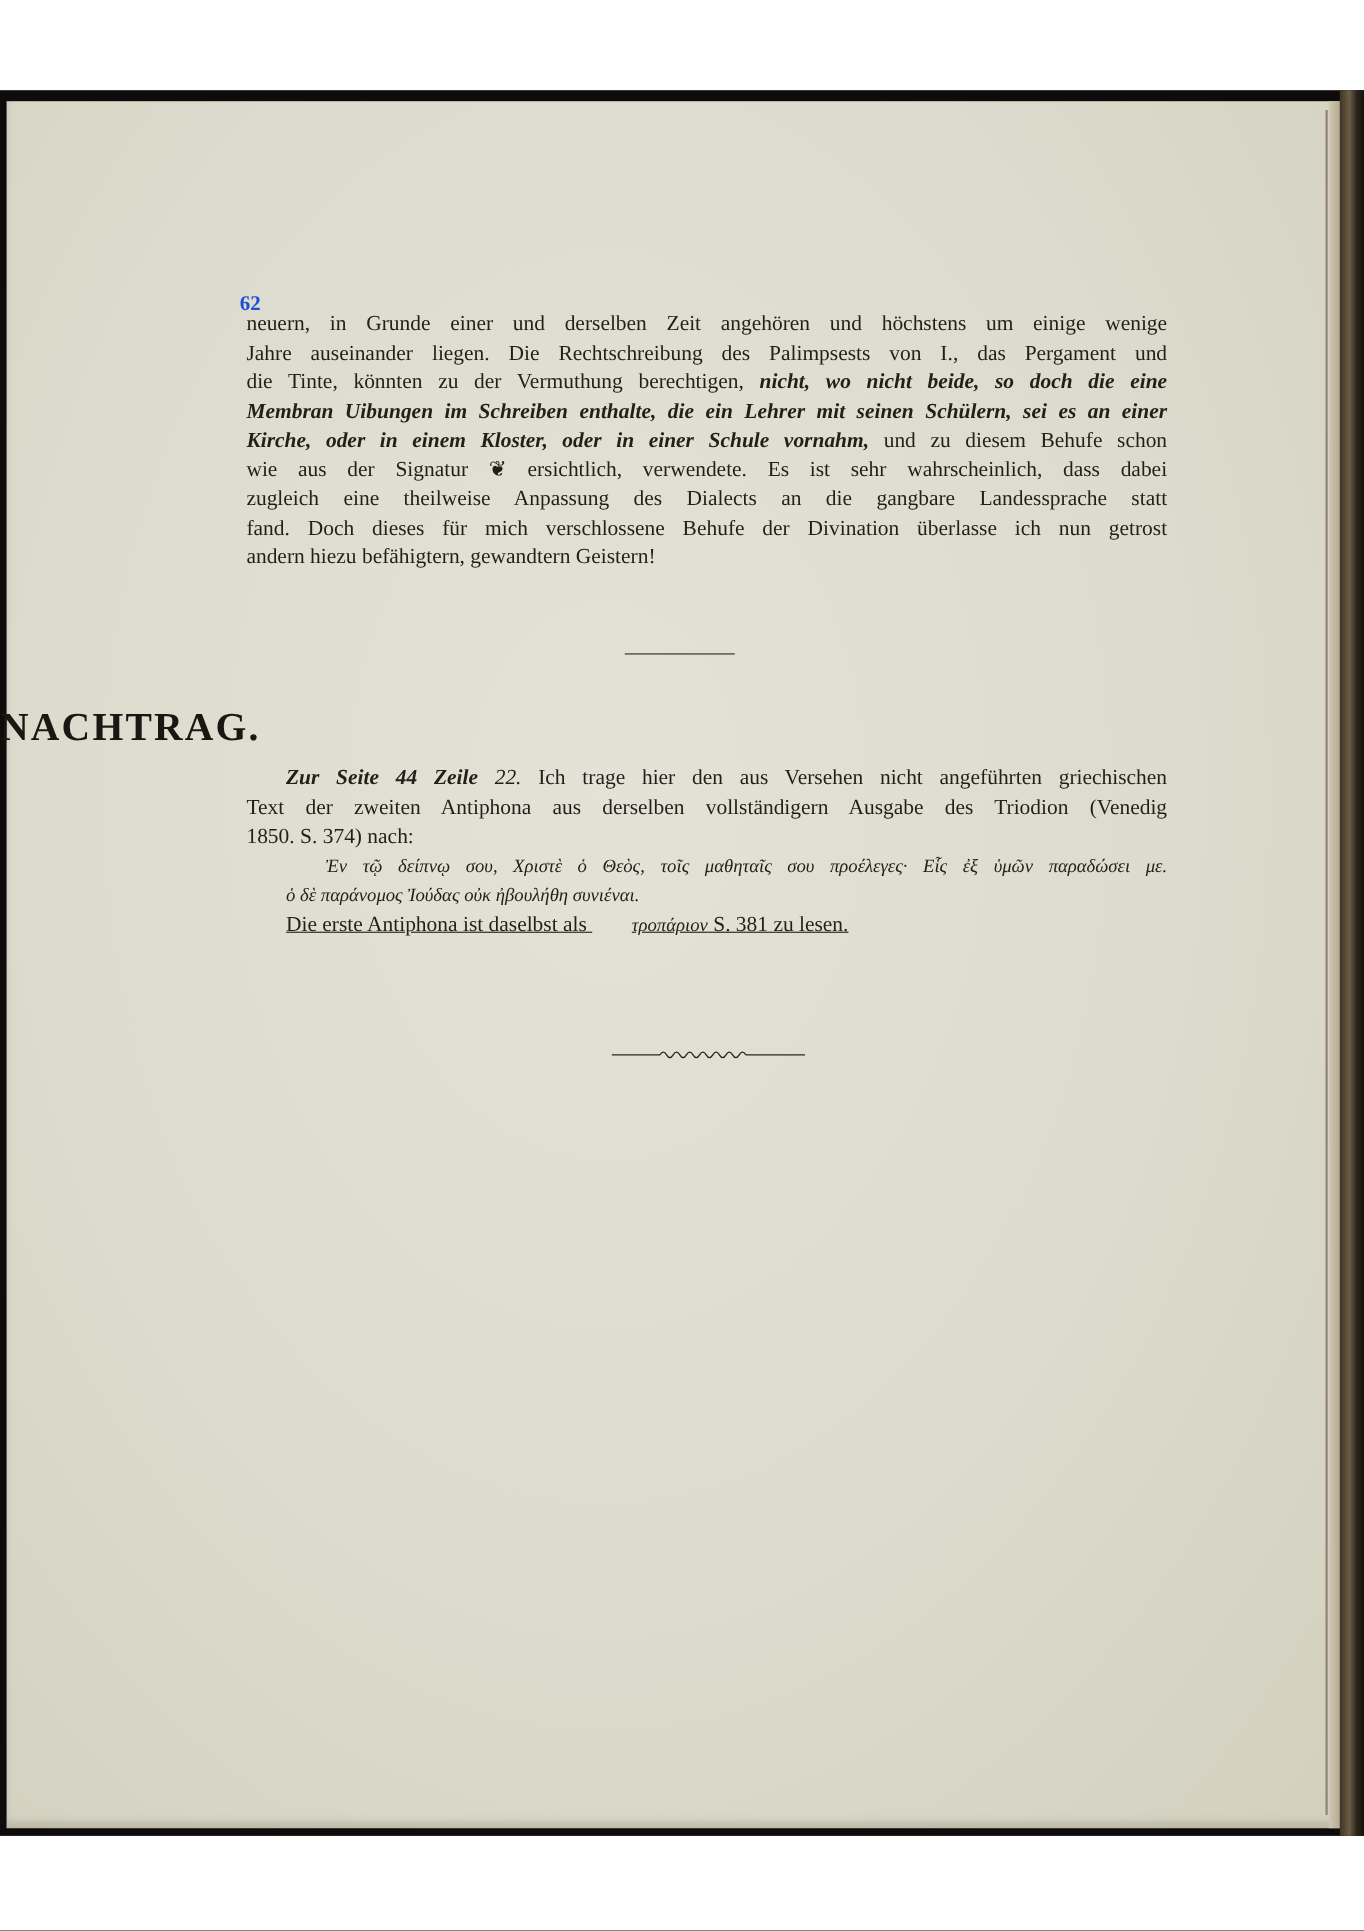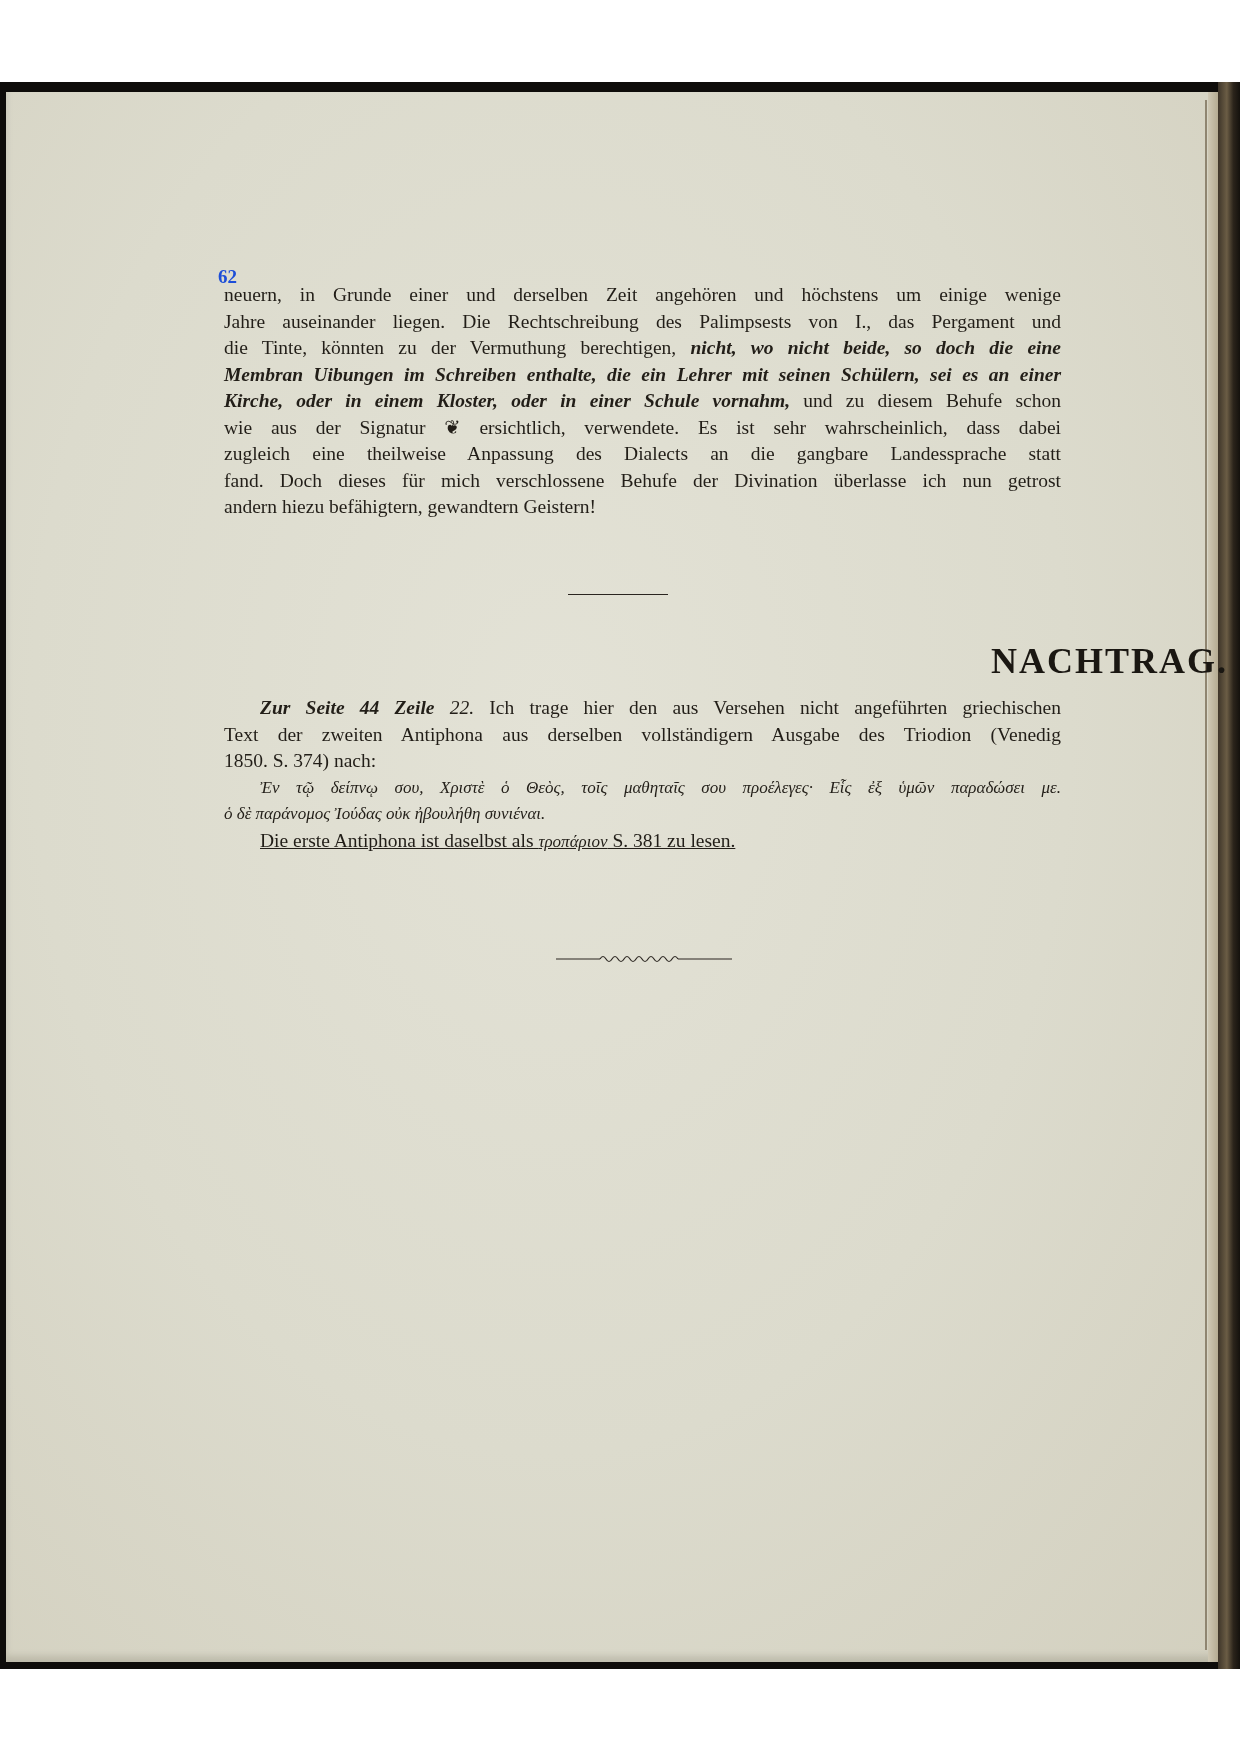--- a/index.html
+++ b/index.html
@@ -38,25 +38,25 @@
     font-size: 19.5px; line-height: 26.5px;
     text-align: justify; text-align-last: left; color: #221e18;
   }
   .para .line { display: block; text-align: justify; text-align-last: justify; white-space: nowrap; }
   .para .line.last { text-align-last: left; }
   .para i { font-style: italic; font-weight: bold; }
   .rule {
     position: absolute; height: 1px; background: #2a2520;
   }
   .heading {
-    position: absolute; left: 16px; width: 1212px; top: 640px;
-    text-align: right; font-size: 36px; font-weight: bold; letter-spacing: 2px;
+    position: absolute; left: 0; width: 1212px; top: 640px;
+    text-align: left; font-size: 36px; font-weight: bold; letter-spacing: 2px;
     color: #1a1712;
   }
-  .greek { font-style: italic; font-size: 17px; }
+  .greek { font-style: italic; font-size: 17px; margin-left: 36px; }
   .wave {
     position: absolute; left: 556px; top: 953px; width: 176px; height: 12px;
   }
 </style>
 </head>
 <body>
 
 <div class="scan"></div>
 <div class="page"></div>
 <div class="edge-line"></div>

